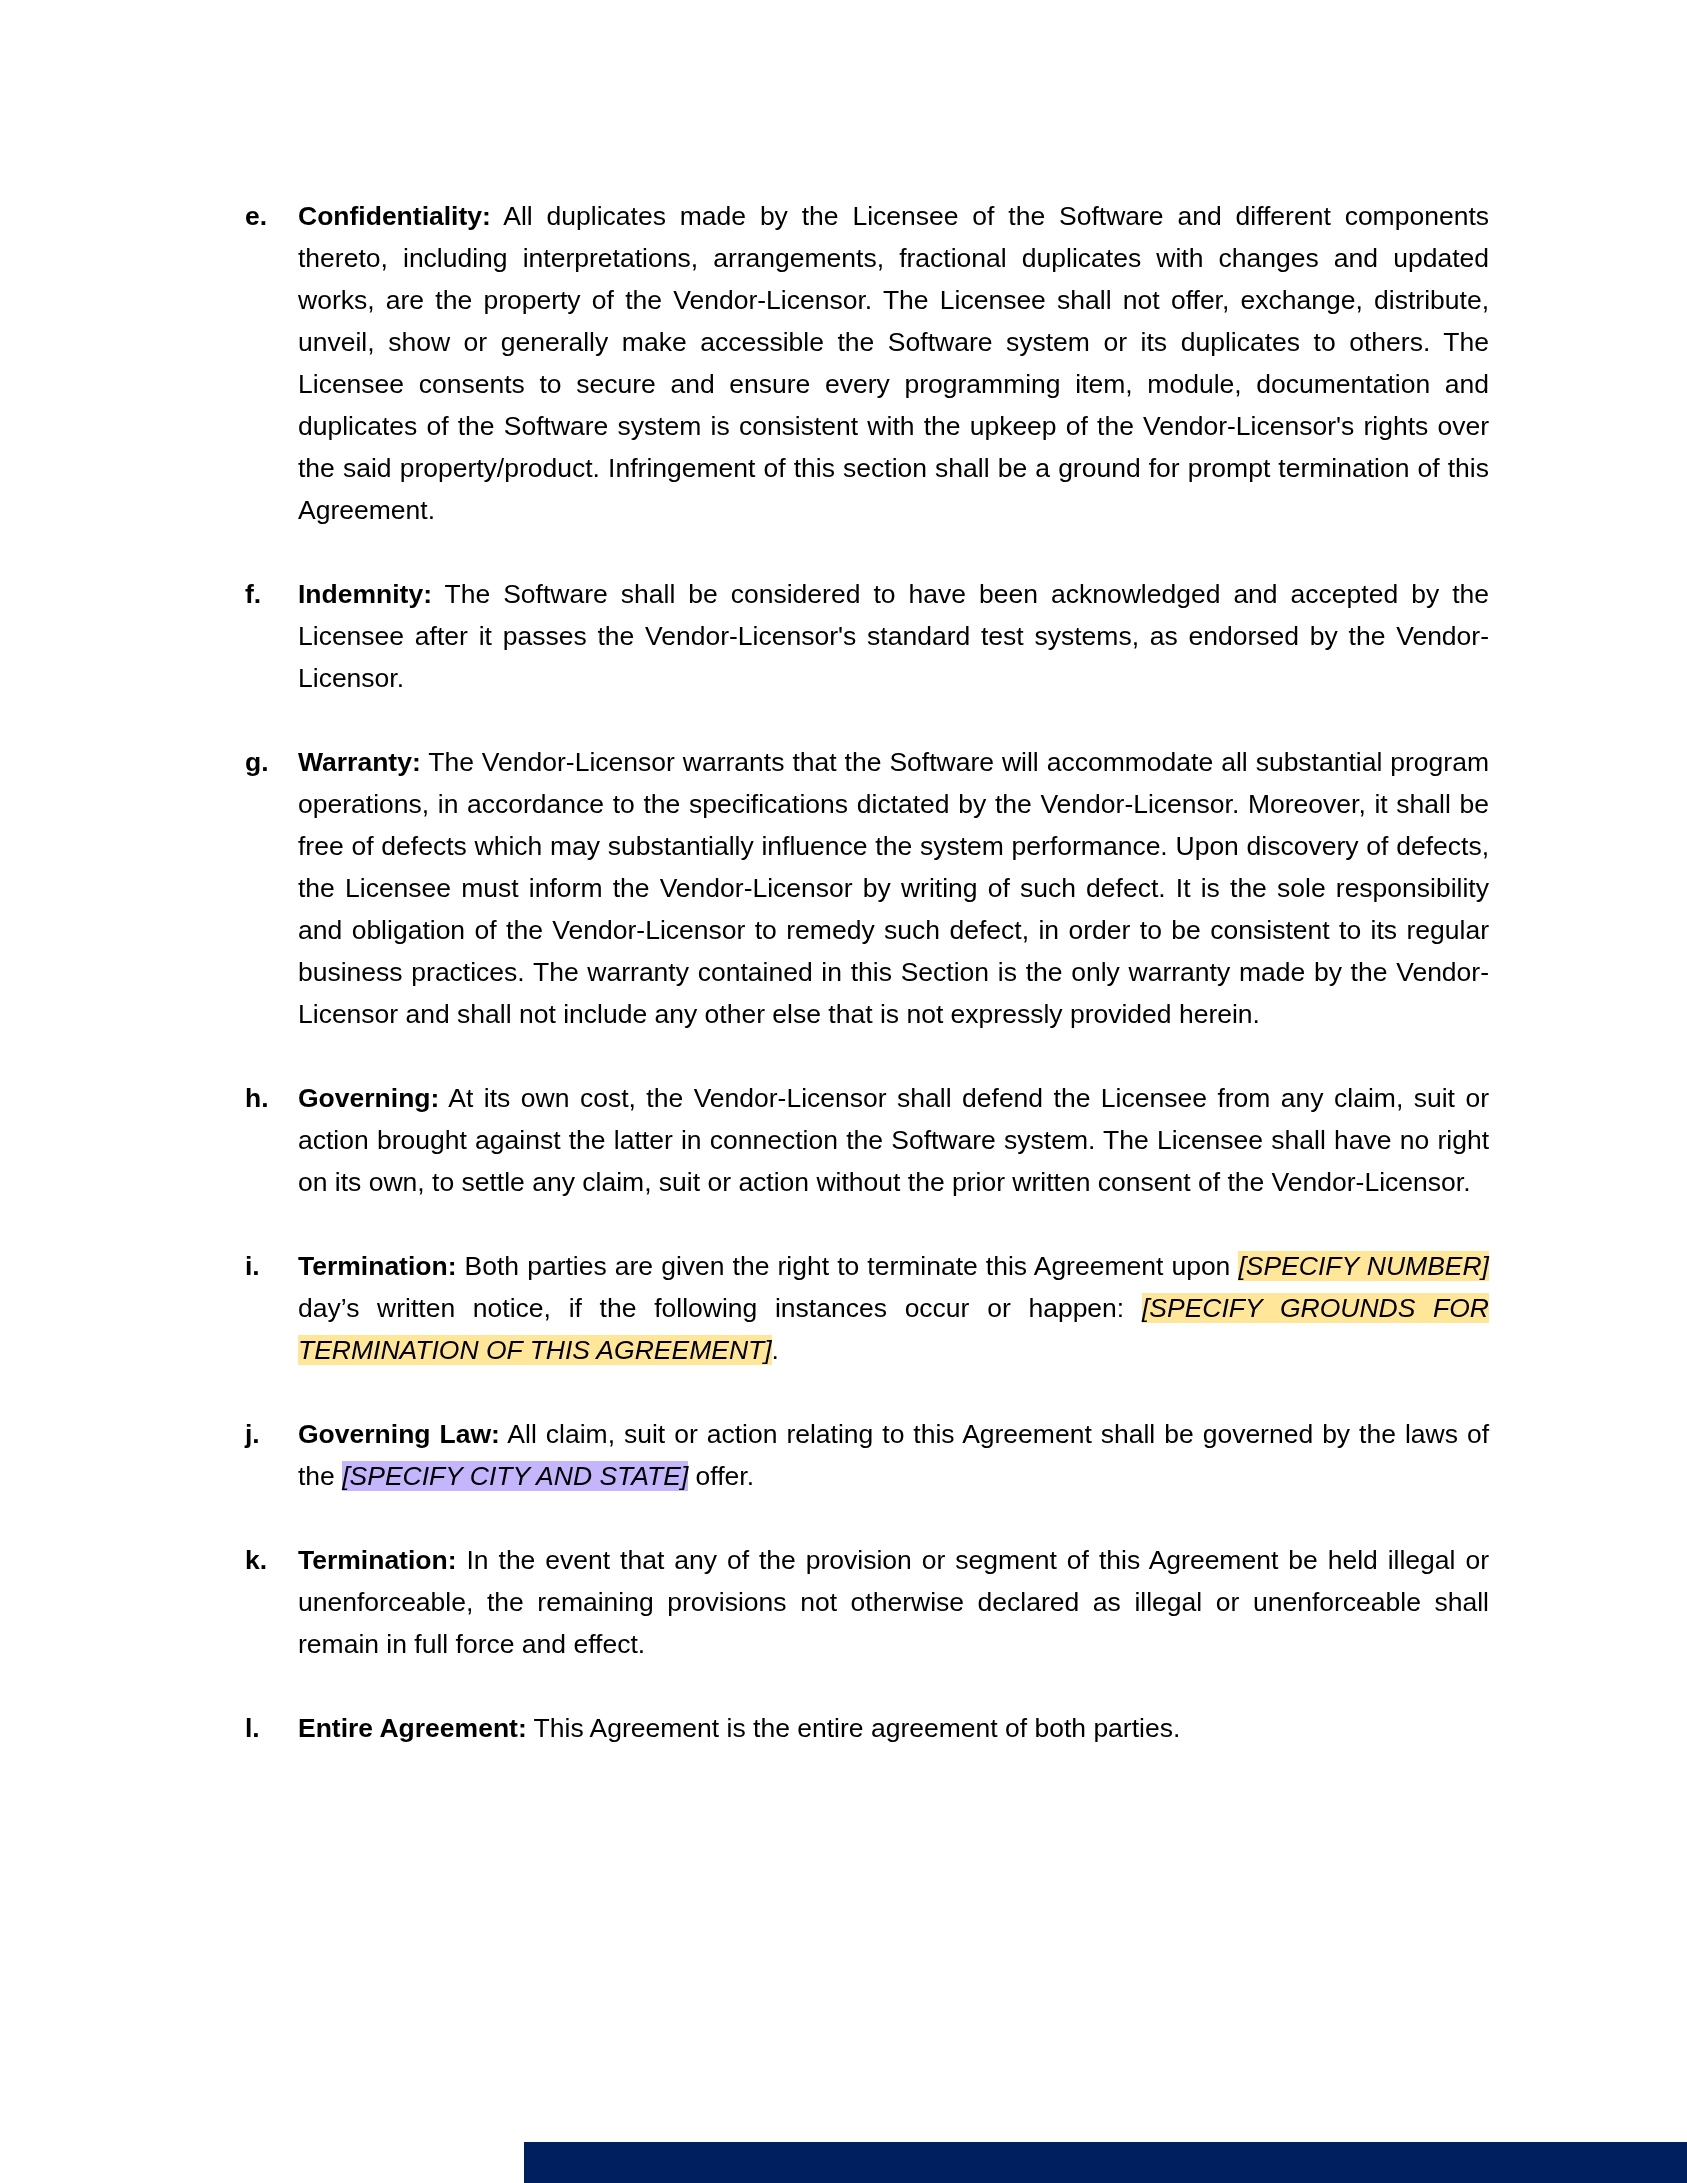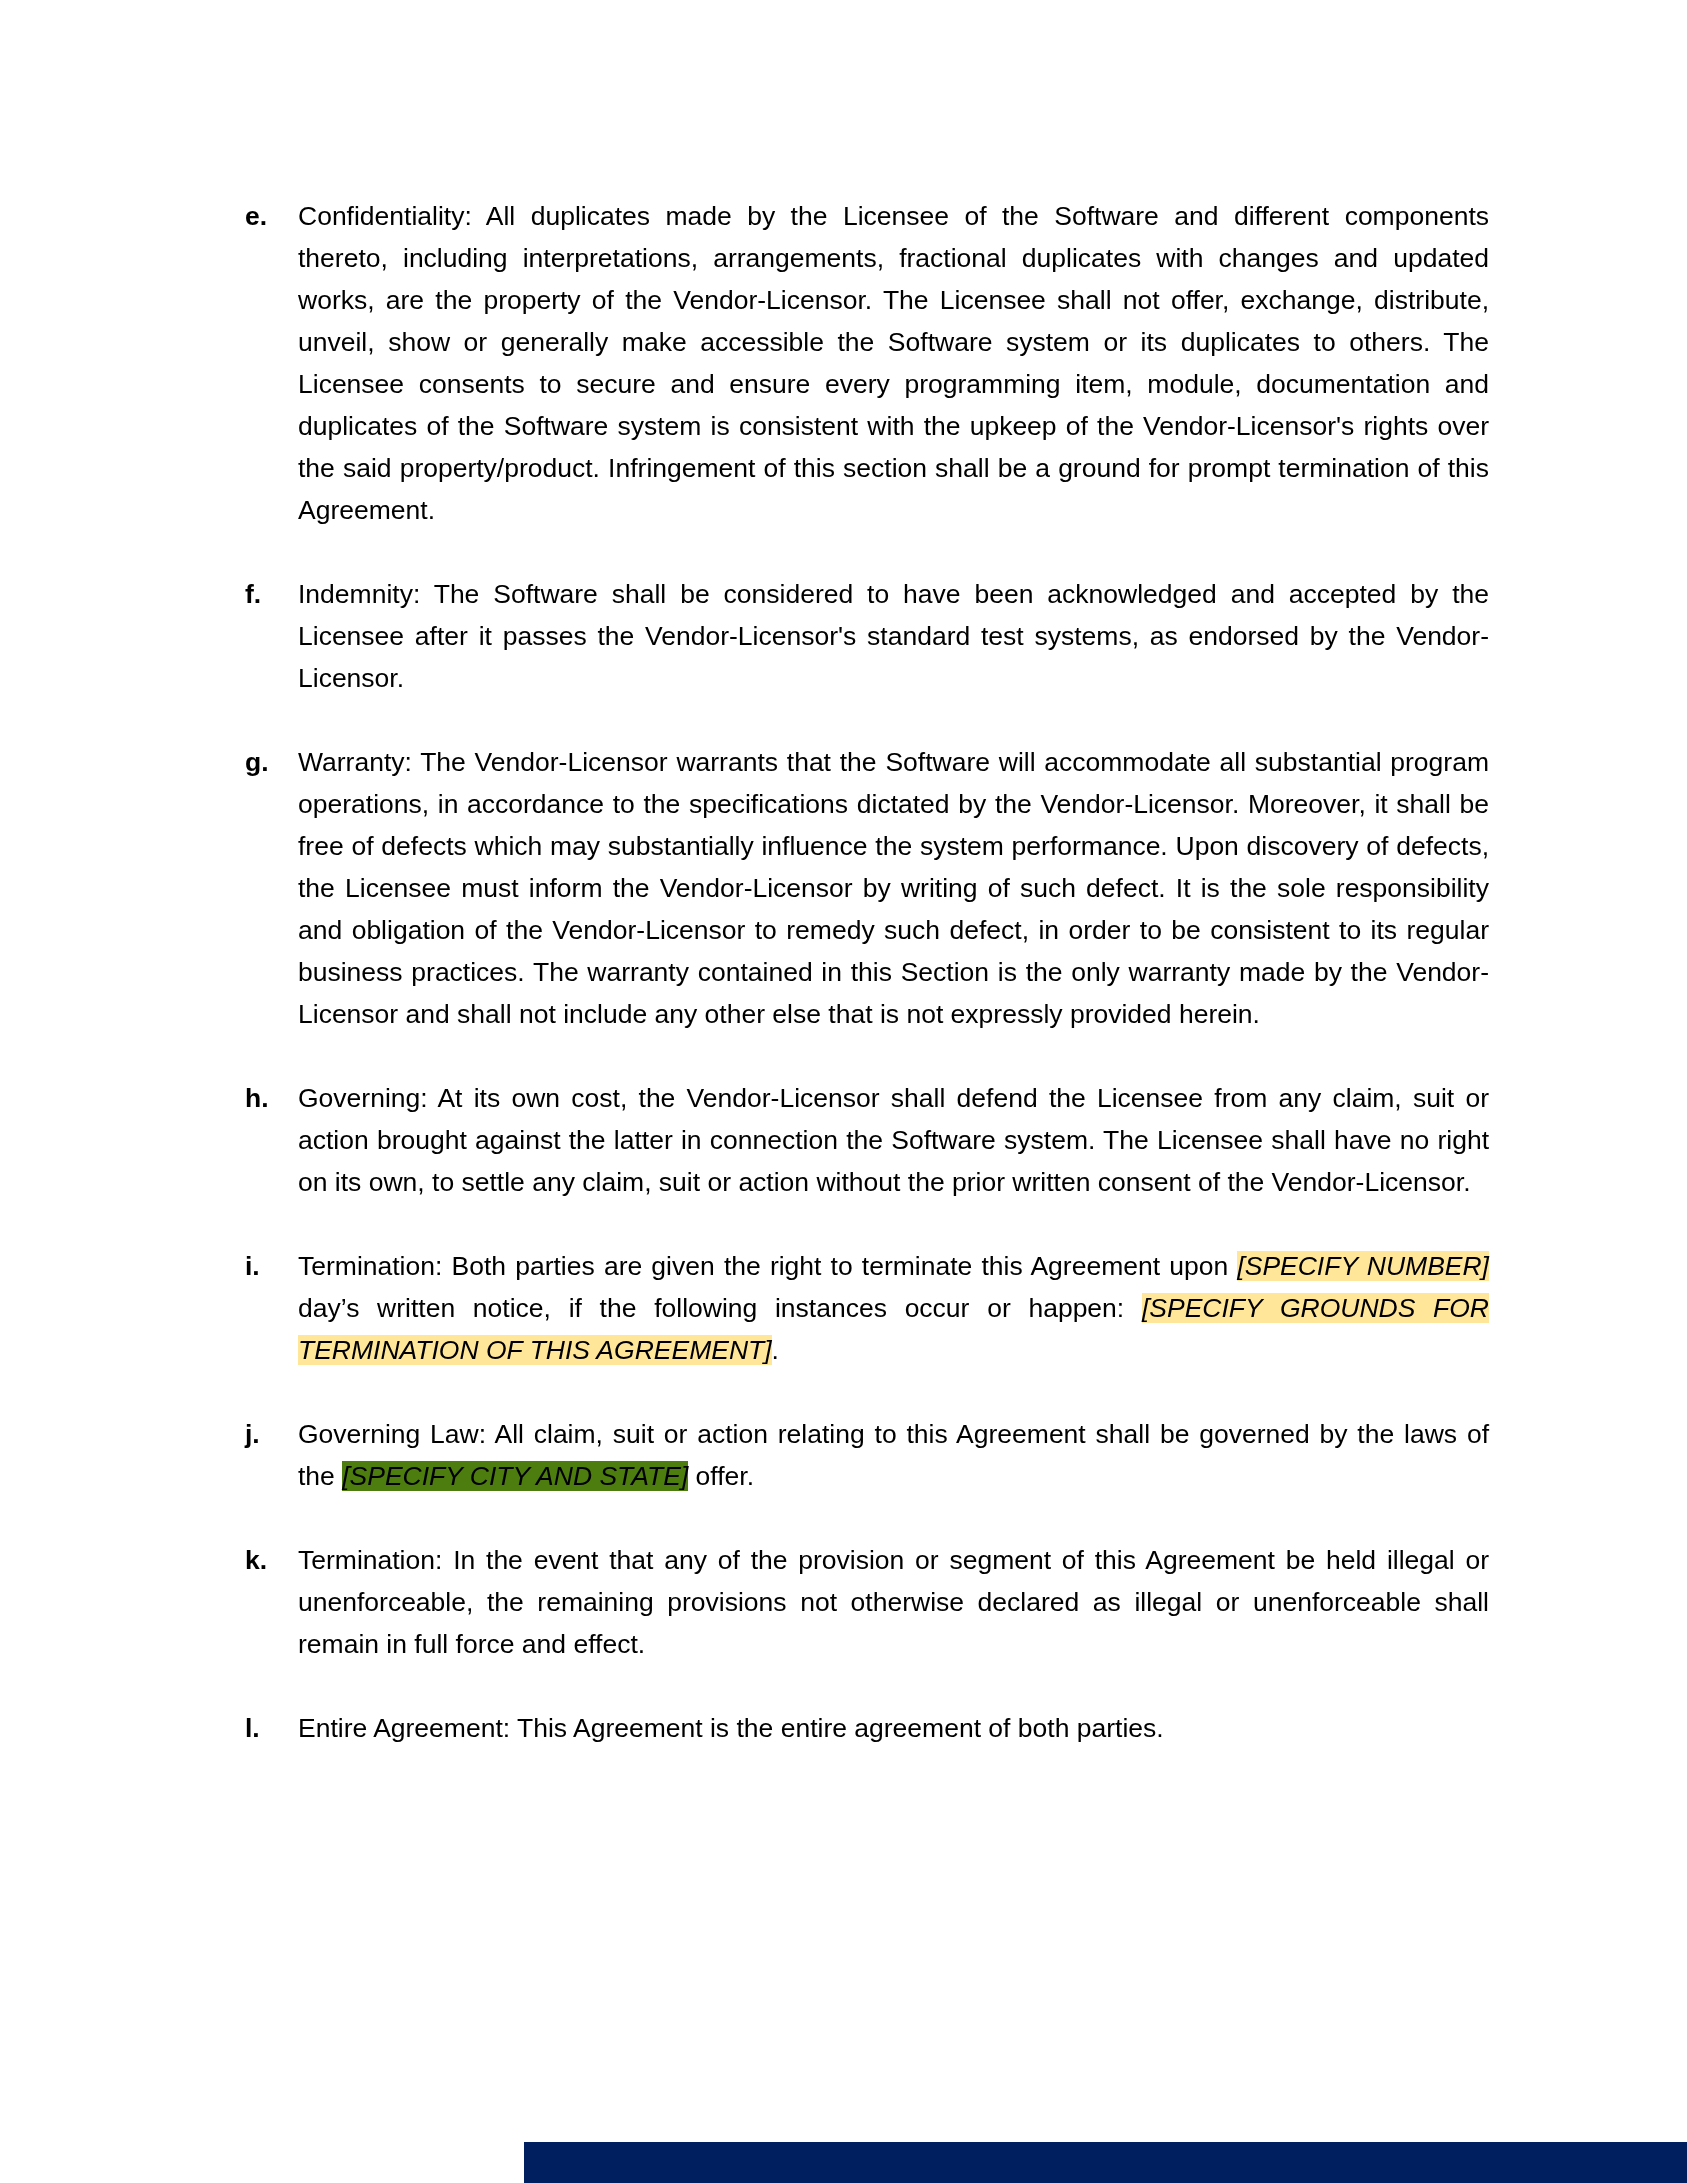--- a/index.html
+++ b/index.html
@@ -9,21 +9,21 @@
     background: #ffffff;
   }
   .clauses {
     position: absolute; left: 245px; top: 195px; width: 1244px;
     font-family: "Liberation Sans", sans-serif;
     font-size: 26.5px; line-height: 42px; color: #000000;
   }
   .clause { display: flex; margin-bottom: 42px; }
   .clause-letter { width: 53px; flex: 0 0 53px; font-weight: bold; }
   .clause-body { flex: 1; text-align: justify; }
-  .clause-title { font-weight: normal; }
+  .clause-title { font-weight: bold; }
   .hl { background: #ffe699; font-style: italic; }
   .footer-bar {
     position: absolute; left: 524px; top: 2142px; width: 1163px; height: 41px;
     background: #001f5f;
   }
 </style>
 </head>
 <body>
 
 <div class="page">
@@ -49,21 +49,21 @@
       <div class="clause-body"><span class="clause-title">Governing:</span><span> At its own cost, the Vendor-Licensor shall defend the Licensee from any claim, suit or action brought against the latter in connection the Software system. The Licensee shall have no right on its own, to settle any claim, suit or action without the prior written consent of the Vendor-Licensor.</span></div>
     </div>
 
     <div class="clause">
       <span class="clause-letter">i.</span>
       <div class="clause-body"><span class="clause-title">Termination:</span><span> Both parties are given the right to terminate this Agreement upon </span><span class="hl" style="background: rgb(255, 230, 153);">[SPECIFY NUMBER]</span><span> day’s written notice, if the following instances occur or happen: </span><span class="hl" style="background: rgb(255, 230, 153);">[SPECIFY GROUNDS FOR TERMINATION OF THIS AGREEMENT]</span><span>.</span></div>
     </div>
 
     <div class="clause">
       <span class="clause-letter">j.</span>
-      <div class="clause-body"><span class="clause-title">Governing Law:</span><span> All claim, suit or action relating to this Agreement shall be governed by the laws of the </span><span class="hl" style="background: #4d7c0f;">[SPECIFY CITY AND STATE]</span><span> offer.</span></div>
+      <div class="clause-body"><span class="clause-title">Governing Law:</span><span> All claim, suit or action relating to this Agreement shall be governed by the laws of the </span><span class="hl" style="background: #c4b5fd;">[SPECIFY CITY AND STATE]</span><span> offer.</span></div>
     </div>
 
     <div class="clause">
       <span class="clause-letter">k.</span>
       <div class="clause-body"><span class="clause-title">Termination:</span><span> In the event that any of the provision or segment of this Agreement be held illegal or unenforceable, the remaining provisions not otherwise declared as illegal or unenforceable shall remain in full force and effect.</span></div>
     </div>
 
     <div class="clause">
       <span class="clause-letter">l.</span>
       <div class="clause-body"><span class="clause-title">Entire Agreement:</span><span> This Agreement is the entire agreement of both parties.</span></div>

